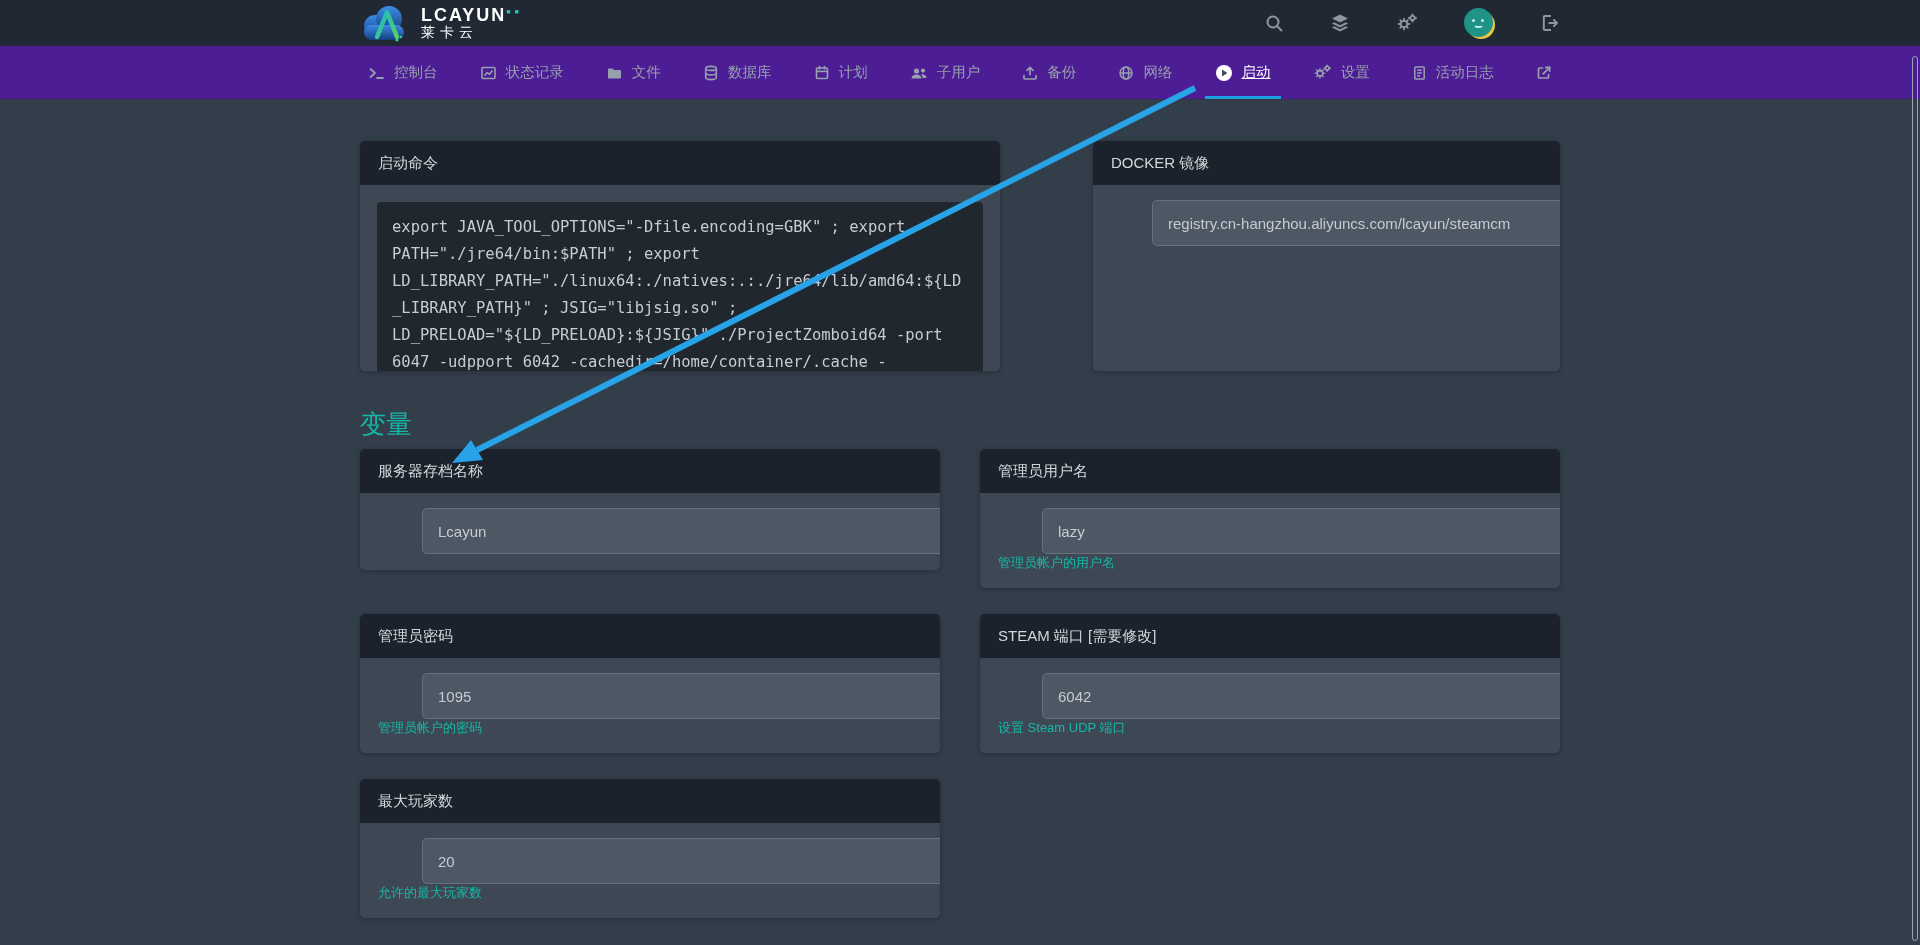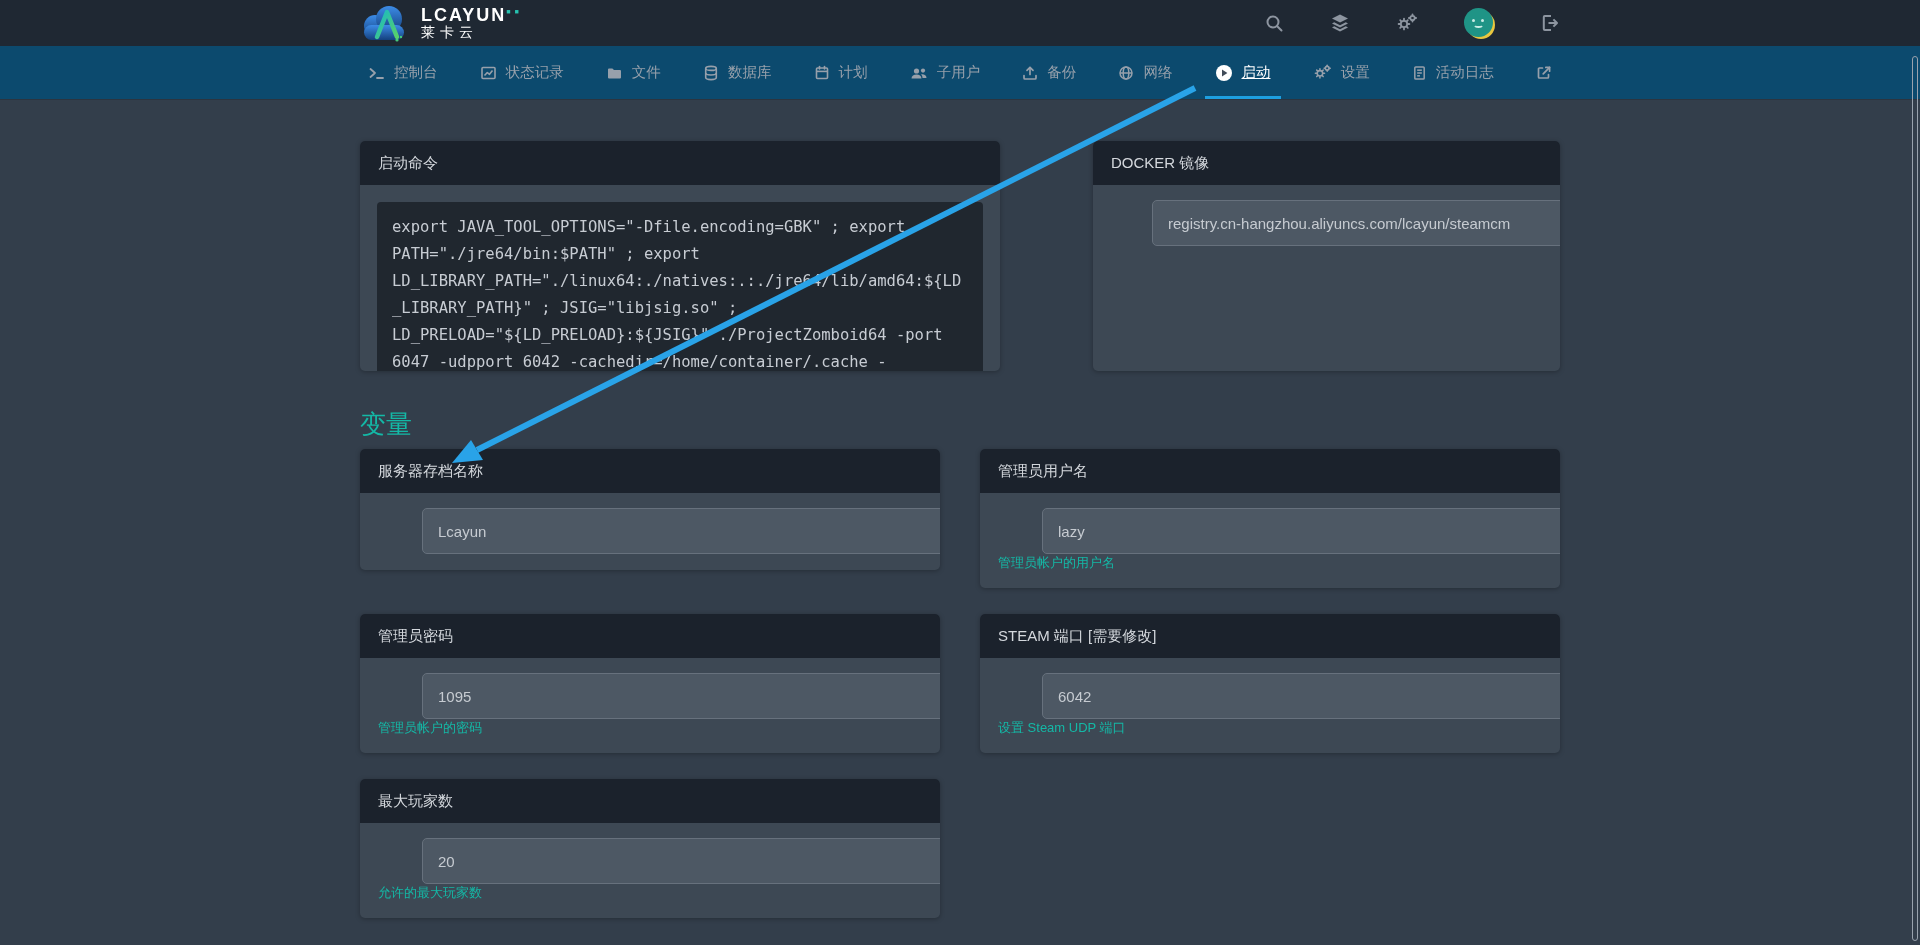--- a/index.html
+++ b/index.html
@@ -23,21 +23,21 @@
   .nav-icons { display:flex; align-items:center; gap:46px; }
   .nicon { color:#8d95a0; display:flex; align-items:center; cursor:pointer; }
   .avatar { width:30px; height:30px; position:relative; cursor:pointer; }
   .avatar .moon { position:absolute; right:-1px; bottom:-1px; width:28px; height:28px; border-radius:50%; background:#e9c63f; }
   .avatar .face { position:absolute; left:0; top:0; width:29px; height:29px; border-radius:50%; background:#1f9486; }
   .avatar .eye { position:absolute; top:11px; width:3px; height:3px; border-radius:50%; background:#c9ece5; }
   .avatar .eye.l { left:8px; } .avatar .eye.r { left:17px; }
   .avatar .mouth { position:absolute; left:9px; top:13px; width:11px; height:7px; border:2px solid transparent; border-bottom-color:#c9ece5; border-radius:50%; }
 
   
-  .tabbar { height:54px; background:#0c4a6e; border-bottom:1px solid #2c3540; }
+  .tabbar { height:54px; background:#4c1d95; border-bottom:1px solid #2c3540; }
   .tabbar .container { height:100%; display:flex; align-items:stretch; justify-content:space-between; padding:0 8px; }
   .tab { display:flex; align-items:center; gap:9px; color:#97a0ab; font-size:14.5px; position:relative; cursor:pointer; }
   .tab .ticon { display:flex; align-items:center; }
   .tab.active { color:#ffffff;text-decoration:underline; }
   .tab.active::after { content:""; position:absolute; left:-10px; right:-10px; bottom:0; height:3px; background:#1d9fe0; }
 
   
   main.container { padding-top:41px; }
   .top-row { display:flex; justify-content:space-between; }
   .card { background:#3d4854; border-radius:5px; box-shadow:0 1px 5px rgba(0,0,0,.28); overflow:hidden; }

